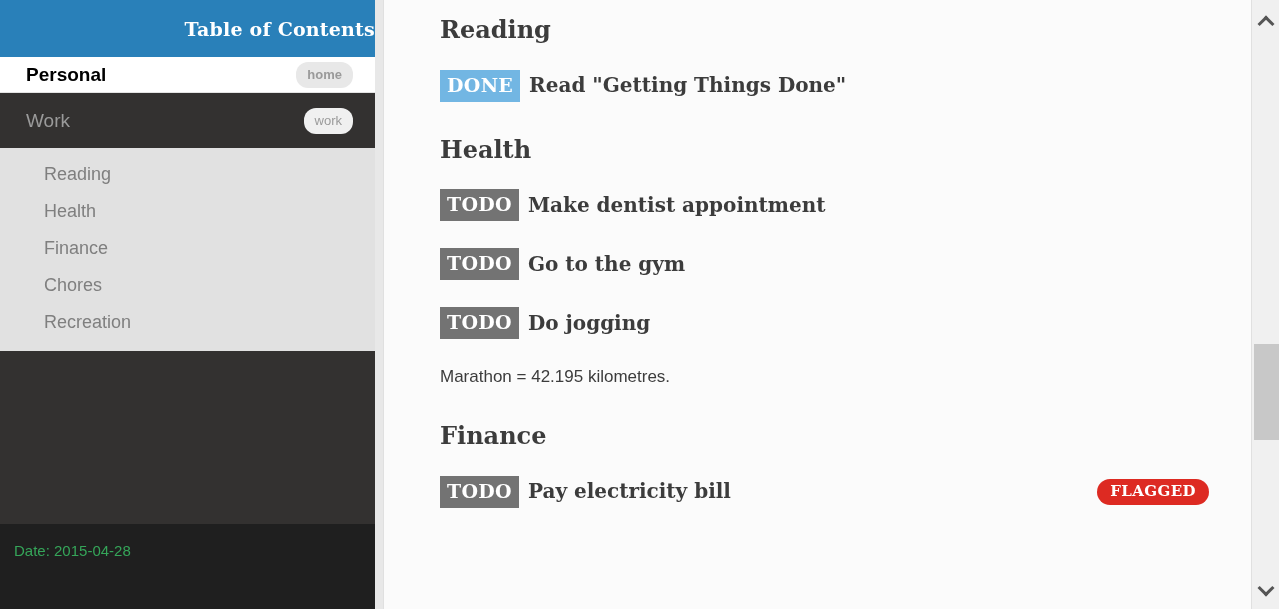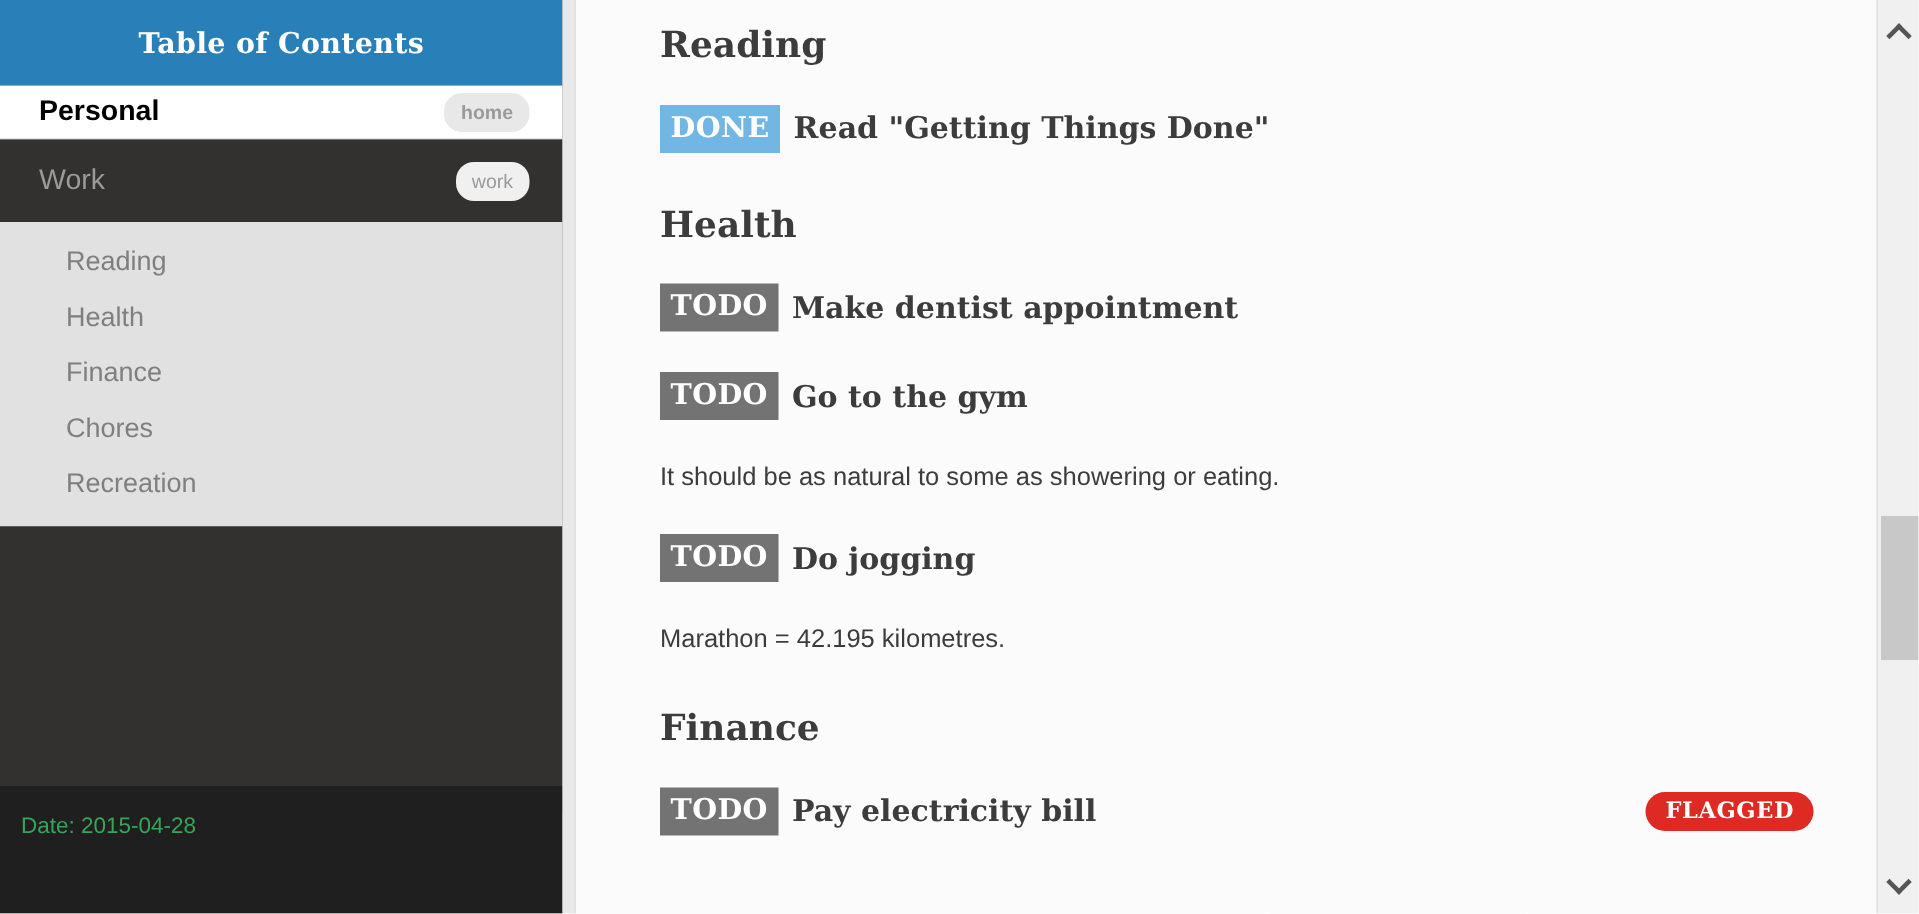--- a/index.html
+++ b/index.html
@@ -29,21 +29,21 @@
     background: #333130;
     overflow: hidden;
   }
 
   #toc-header {
     height: 57px;
     background: #2980b9;
     color: #ffffff;
     display: flex;
     align-items: center;
-    justify-content: center;
+    justify-content: flex-end;
     font-family: "DejaVu Serif", serif;
     font-weight: bold;
     font-size: 19px;
     letter-spacing: 0.2px;
   }
 
   .toc-row {
     display: flex;
     align-items: center;
     justify-content: space-between;
@@ -336,21 +336,20 @@
     <div class="task">
       <span class="kw todo">TODO</span>
       <span class="task-title">Make dentist appointment</span>
     </div>
 
     <div class="task">
       <span class="kw todo">TODO</span>
       <span class="task-title">Go to the gym</span>
     </div>
 
-    <p class="para">It should be as natural to some as showering or eating.</p>
 
     <div class="task">
       <span class="kw todo">TODO</span>
       <span class="task-title">Do jogging</span>
     </div>
 
     <p class="para">Marathon = 42.195 kilometres.</p>
 
     <h2 class="sec-heading spaced">Finance</h2>
 

